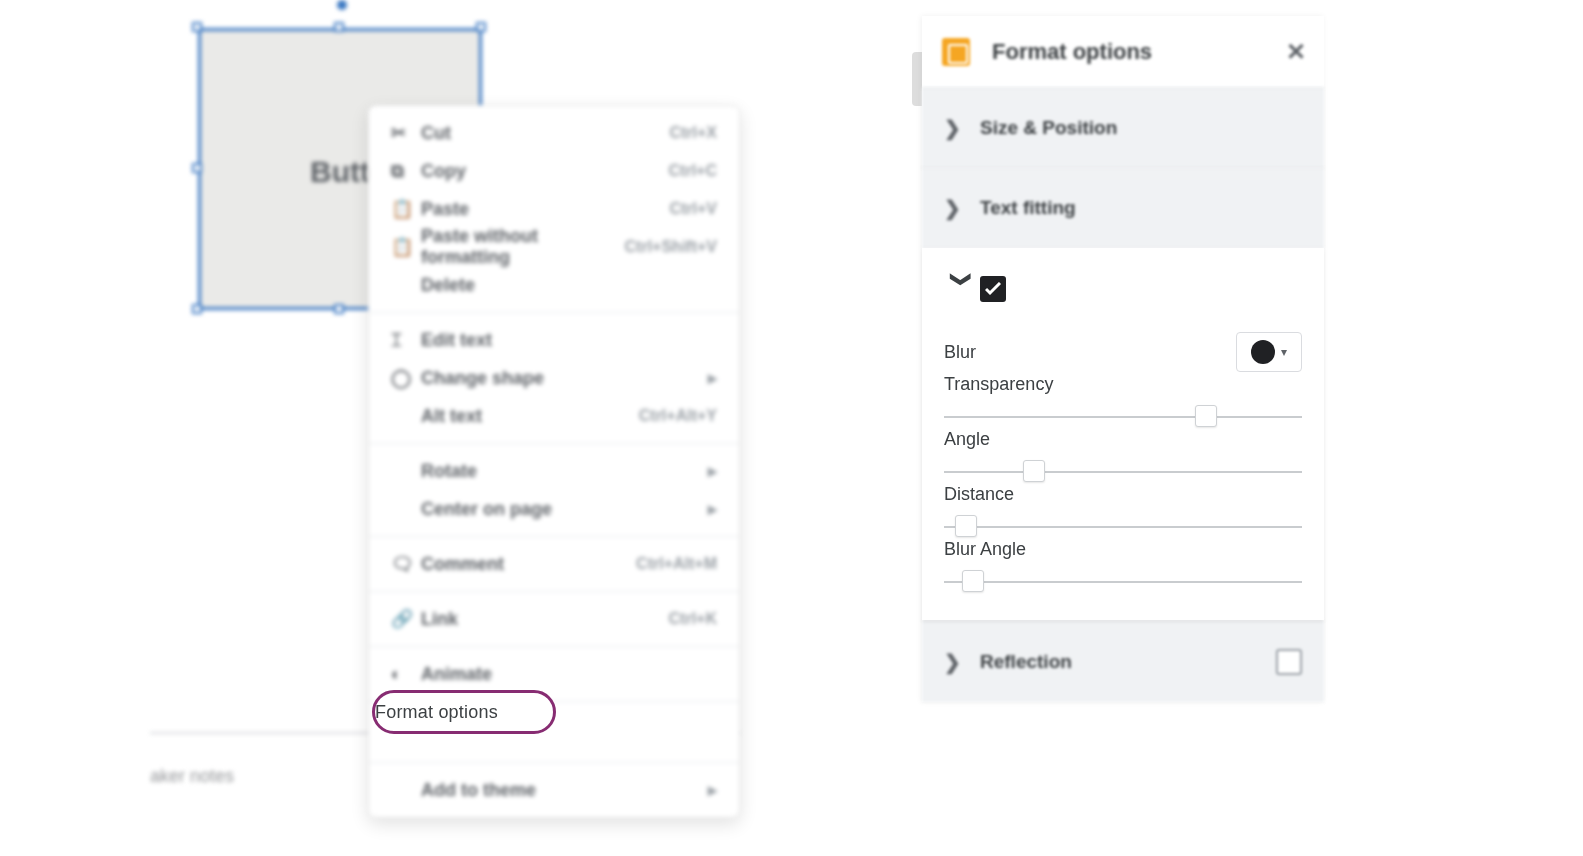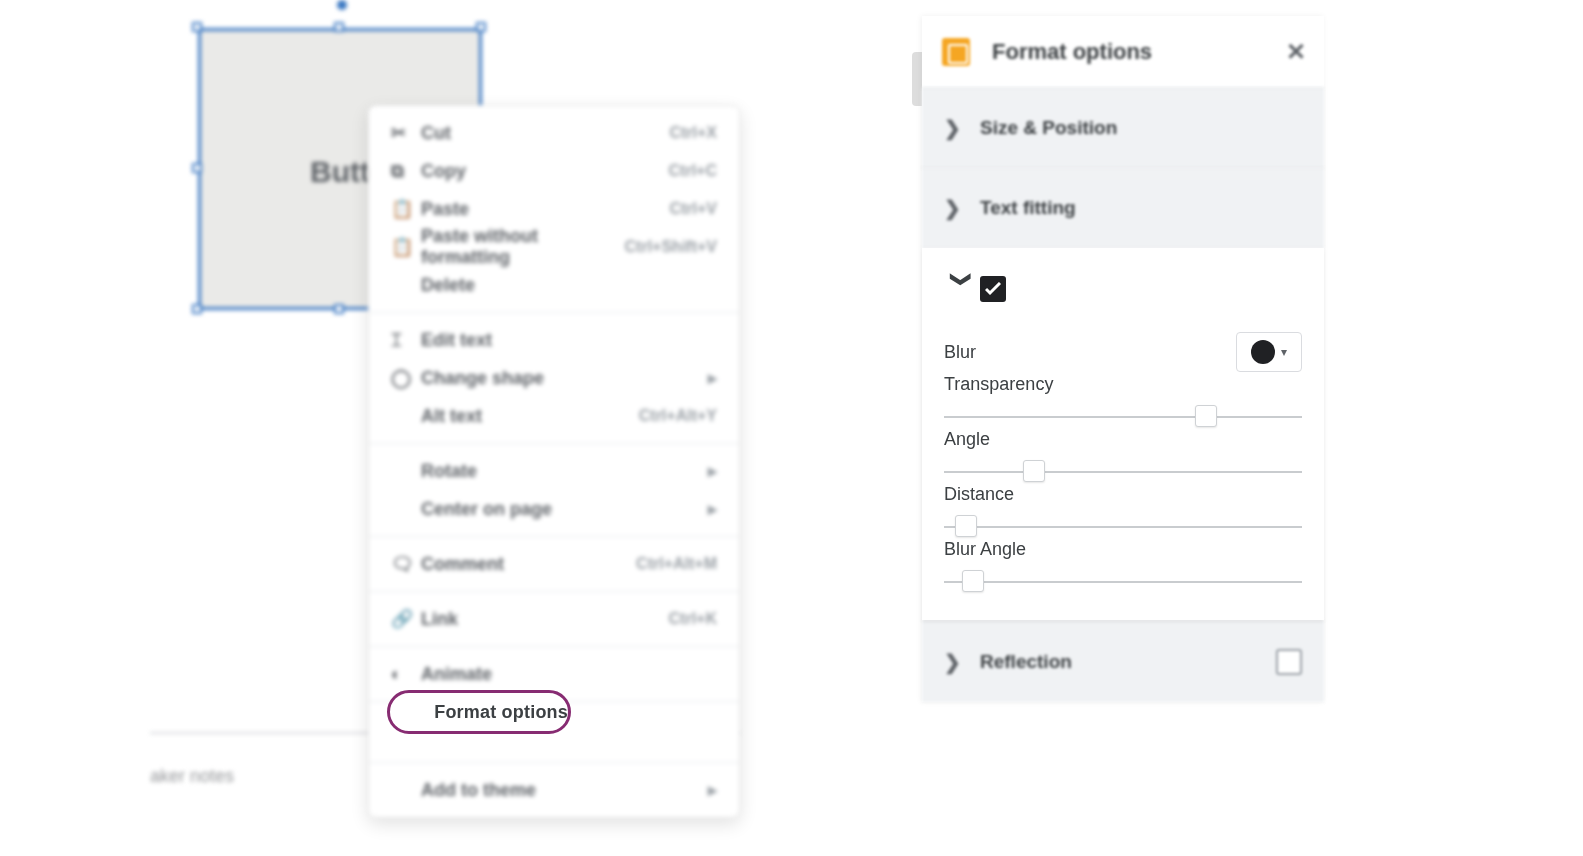--- a/index.html
+++ b/index.html
@@ -49,25 +49,24 @@
     padding: 0 22px; color: #5f6368; font-size: 18px; font-weight: 600;
   }
   .menu-item .micon { width: 30px; color: #5f6368; font-size: 18px; display: flex; align-items: center; }
   .menu-item .mlabel { flex: 1; }
   .menu-item .mshort { color: #9aa0a6; font-size: 16px; font-weight: 600; }
   .menu-item .msub { color: #9aa0a6; font-weight: 700; }
   .menu-sep { height: 1px; background: #e8eaed; margin: 8px 0; }
 
   
   .format-options-highlight {
-    position: absolute; left: 387px; top: 690px; width: 184px; height: 44px;
+    position: absolute; left: 372px; top: 690px; width: 184px; height: 44px;
     border: 3px solid #872c72; border-radius: 22px;
-    display: flex; align-items: center; justify-content: flex-end;
+    display: flex; align-items: center; justify-content: flex-start;
     background: #fff;
-    font-weight: bold;
   }
   .format-options-highlight span {
     font-size: 18px; color: #3c4043; letter-spacing: 0.2px;
   }
 
   
   .right-panel {
     position: absolute; left: 922px; top: 16px; width: 402px;
     background: #fff;
     box-shadow: -1px 0 6px rgba(0,0,0,0.06);

